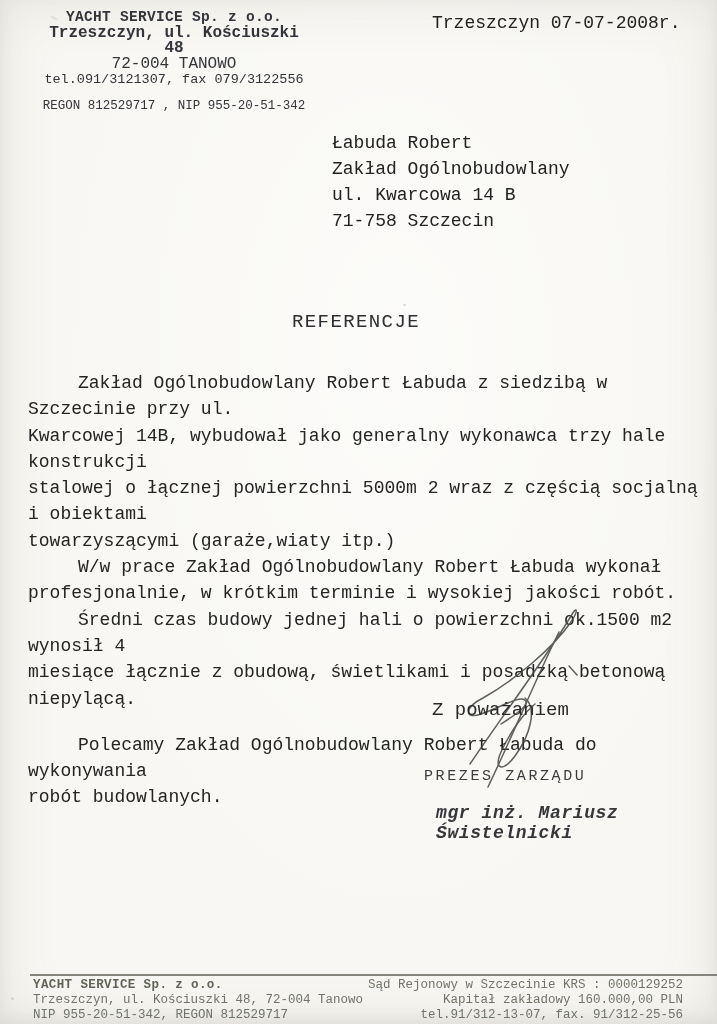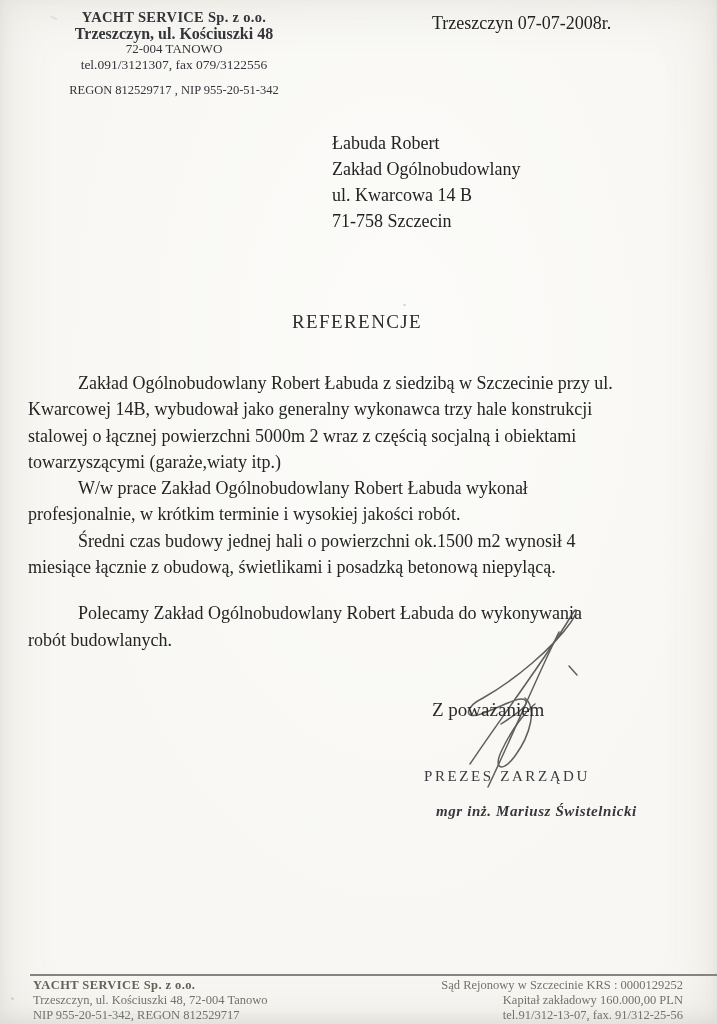--- a/index.html
+++ b/index.html
@@ -4,33 +4,33 @@
 <style>
   html, body { margin: 0; padding: 0; background: #e9e8e4; }
   .page {
     position: relative;
     width: 717px;
     height: 1024px;
     margin: 0 auto;
     background: #f8f7f3;
     background-image: radial-gradient(ellipse at 55% 35%, rgba(255,255,255,.55), rgba(255,255,255,0) 65%);
     box-shadow: inset 0 0 55px rgba(110,105,92,.14), inset 0 -6px 14px rgba(120,115,100,.10);
-    font-family: Liberation Serif, serif;
+    font-family: Liberation Mono, monospace;
     color: #2b2b2b;
     overflow: hidden;
   }
 
   
   .stamp {
     position: absolute; left: 38px; top: 10px; width: 272px;
     text-align: center; color: #34353b; line-height: 15.6px;
   }
   .stamp .l1 { font-weight: bold; font-size: 14.5px; letter-spacing: .3px; }
   .stamp .l2 { font-weight: bold; font-size: 16px; }
-  .stamp .l3 { font-size: 13px; }
+  .stamp .l3 { font-size: 16px; }
   .stamp .l4 { font-size: 13.5px; }
   .stamp .l5 { font-size: 12.5px; margin-top: 11px; }
 
   .dateline {
     position: absolute; left: 432px; top: 13px;
     font-size: 18px; color: #222;
   }
 
   .recipient {
     position: absolute; left: 332px; top: 130px;
@@ -59,21 +59,21 @@
   .salutation {
     position: absolute; left: 432px; top: 699px;
     font-size: 19px; color: #2a2a2a;
   }
   .signer-title {
     position: absolute; left: 424px; top: 768px;
     font-size: 15px; letter-spacing: 2.6px; color: #3c3c40;
   }
   .signer-name {
     position: absolute; left: 436px; top: 803px;
-    font-size: 15px; font-style: italic; font-weight: bold; color: #37373b;
+    font-size: 18px; font-style: italic; font-weight: bold; color: #37373b;
     letter-spacing: .6px;
   }
 
   
   .footer-rule {
     position: absolute; left: 30px; top: 974px; width: 687px; height: 2px;
     background: #85857d;
   }
   .footer-left {
     position: absolute; left: 33px; top: 978px;

